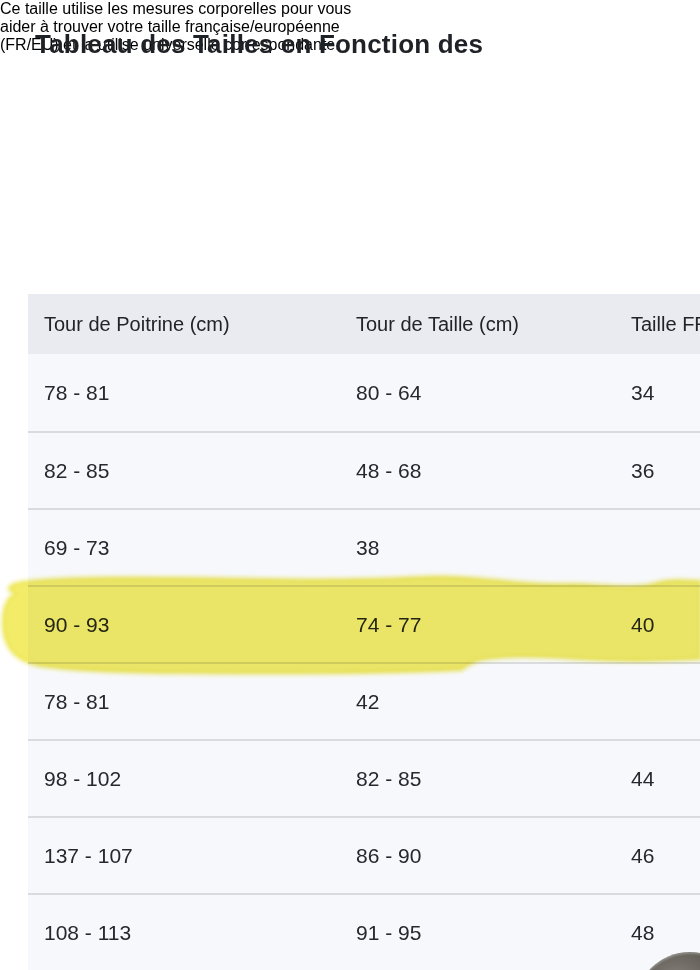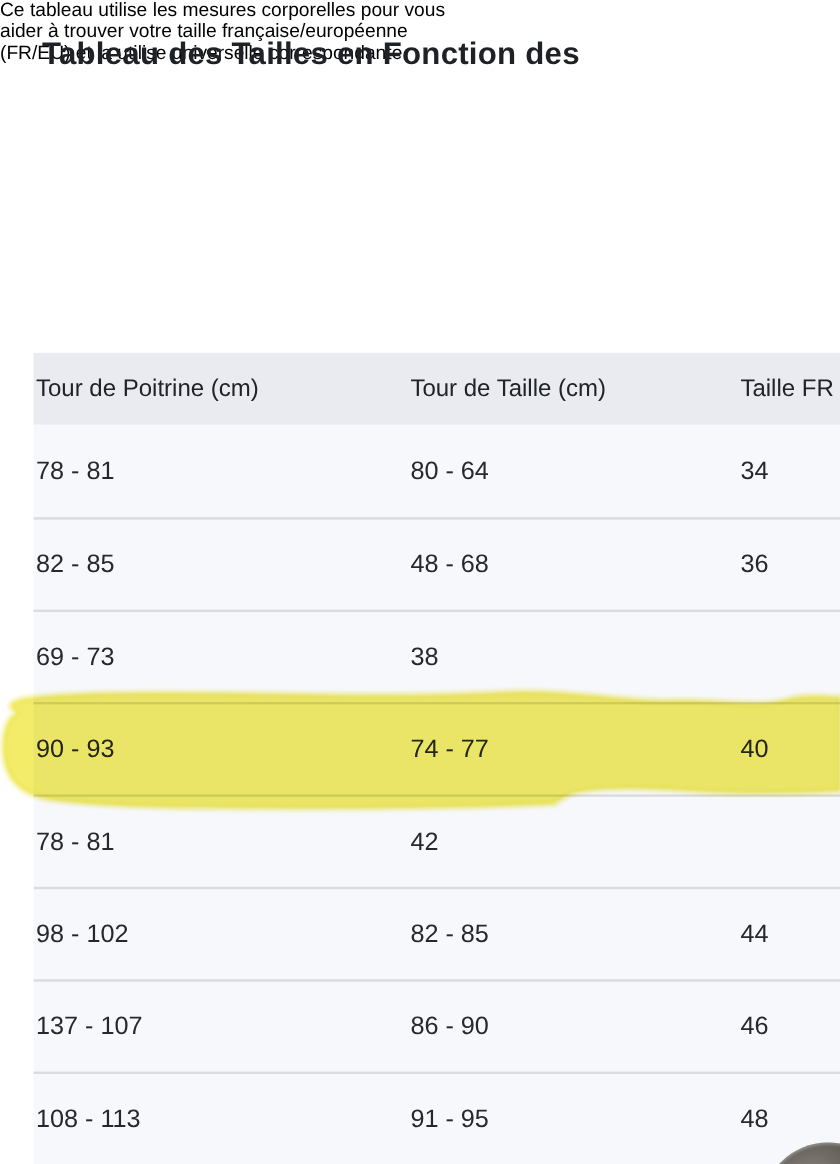--- a/index.html
+++ b/index.html
@@ -52,21 +52,21 @@
     height:77px;
     background:#f7f8fb;
     display:grid;
     grid-template-columns:312px 275px 1fr;
     align-items:center;
     font-size:21px;
     color:#26282d;
     border-top:2px solid #d9dbdf;
   }
   .trow.first { border-top:none; }
-  .cell { padding-left:2px; white-space:nowrap; }
+  .cell { padding-left:16px; white-space:nowrap; }
 
   .marker-overlay {
     position:absolute;
     left:0; top:0;
     width:700px; height:970px;
     pointer-events:none;
     mix-blend-mode:multiply;
     z-index:5;
   }
 
@@ -82,21 +82,21 @@
 </style>
 </head>
 <body>
 
 <h1 class="page-title">
   <div>Tableau des Tailles en Fonction des</div>
 </h1>
 
 <p class="intro">
   </p>
-<div>Ce tableau utilise les mesures corporelles pour vous</div>
+<div>Ce taille utilise les mesures corporelles pour vous</div>
   <div>aider à trouver votre taille française/européenne</div>
   <div>(FR/EU) et la utilise universelle correspondante.</div>
 <p></p>
 
 <div class="size-table">
   <div class="thead">
     <div class="cell">Tour de Poitrine (cm)</div>
     <div class="cell">Tour de Taille (cm)</div>
     <div class="cell">Taille FR</div>
   </div>

